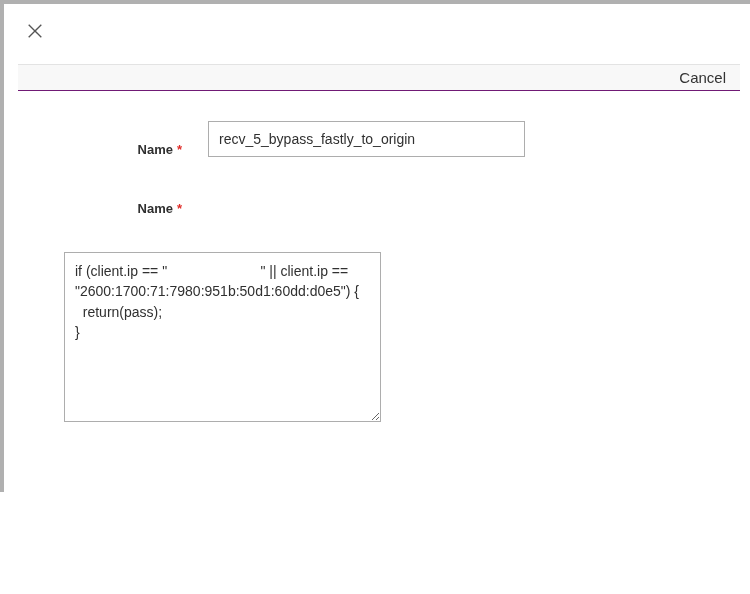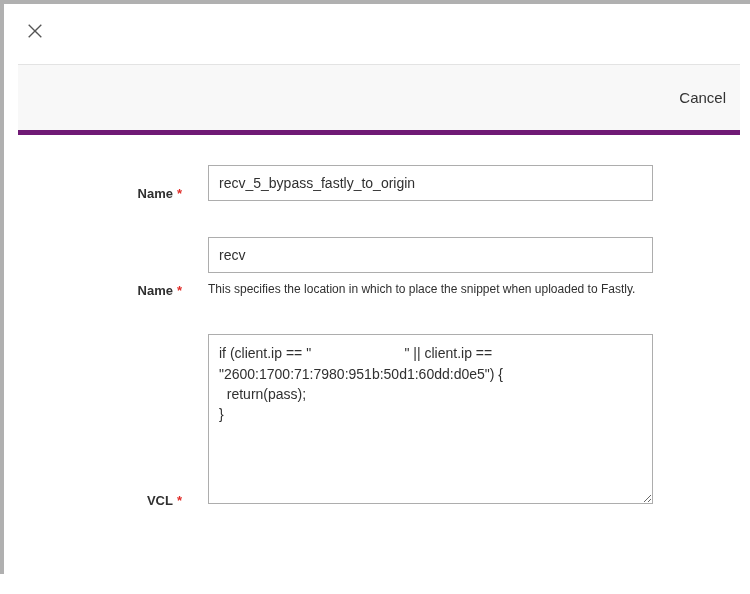--- a/index.html
+++ b/index.html
@@ -36,22 +36,22 @@
     }
     .close-icon svg {
       width: 18px;
       height: 18px;
       stroke: #555;
       stroke-width: 1.5;
     }
     .action-bar {
       background: #f8f8f8;
       border-top: 1px solid #e3e3e3;
-      border-bottom: 5px solid #701a75;
-      padding: 24px 14px;
+      border-bottom: 1px solid #701a75;
+      padding: 4px 14px;
       display: flex;
       justify-content: flex-end;
       align-items: center;
       gap: 18px;
       margin: 0 14px 0 14px;
     }
     .cancel-link {
       color: #333;
       font-size: 15px;
       cursor: pointer;
@@ -79,21 +79,21 @@
       padding-top: 8px;
       font-size: 13px;
       color: #303030;
       font-weight: 600;
     }
     .required-mark {
       color: #e02b27;
       margin-left: 4px;
     }
     .form-input-col {
-      width: 445px;
+      width: 317px;
     }
     .text-input {
       width: 100%;
       height: 36px;
       padding: 6px 10px;
       border: 1px solid #adadad;
       font-size: 14px;
       color: #303030;
       font-family: inherit;
     }
@@ -142,31 +142,24 @@
       </div>
       <div class="form-input-col">
         <input type="text" class="text-input" value="recv_5_bypass_fastly_to_origin" style="">
       </div>
     </div>
 
     <div class="form-row">
       <div class="form-label-col">
         <span>Name</span><span class="required-mark">*</span>
       </div>
-      <div class="form-input-col">
-        <input type="text" class="text-input" value="recv" style="">
-        <div class="help-text">This specifies the location in which to place the snippet when uploaded to Fastly.</div>
-      </div>
     </div>
 
 
     <div class="form-row">
-      <div class="form-label-col">
-        <span>VCL</span><span class="required-mark">*</span>
-      </div>
       <div class="form-input-col">
         <textarea class="textarea-input" style="">if (client.ip == "                        " || client.ip == "2600:1700:71:7980:951b:50d1:60dd:d0e5") {
   return(pass);
 }</textarea>
       </div>
     </div>
 
   </div>
 
 </div>

